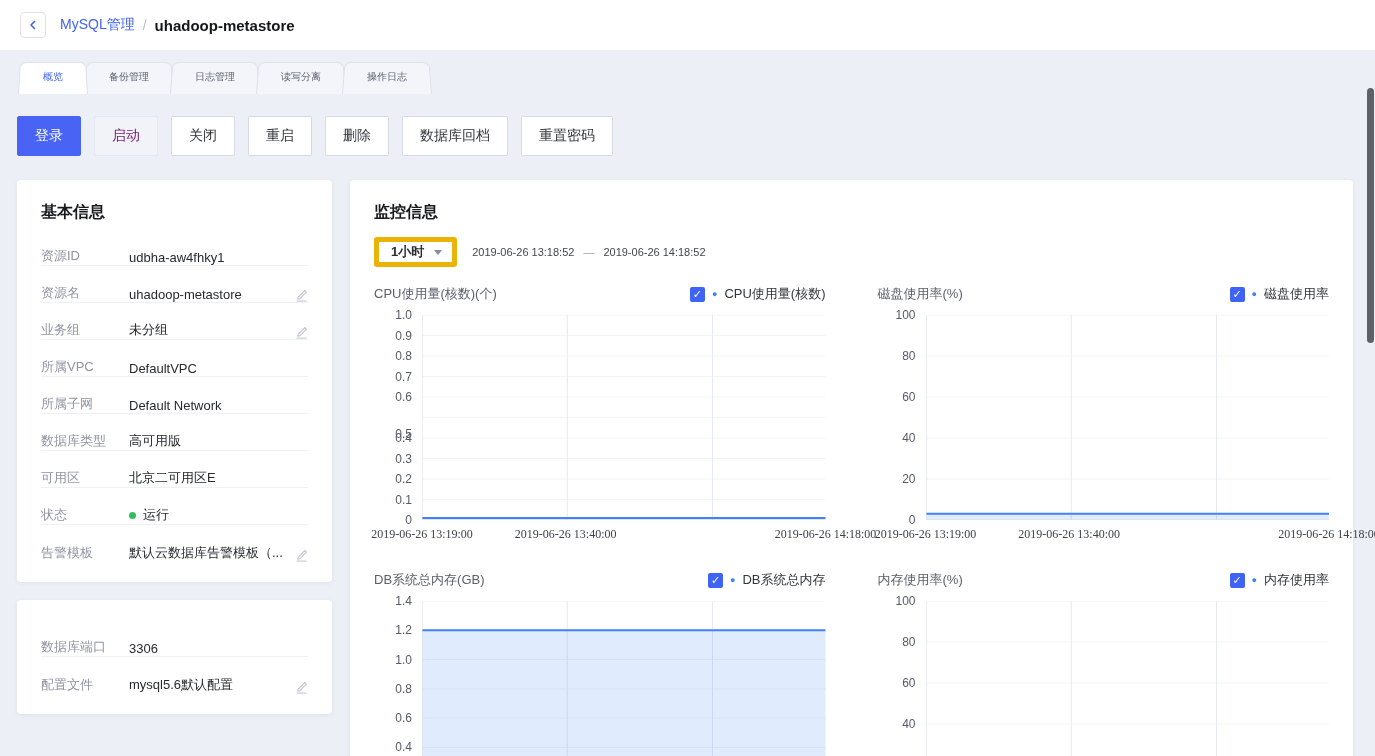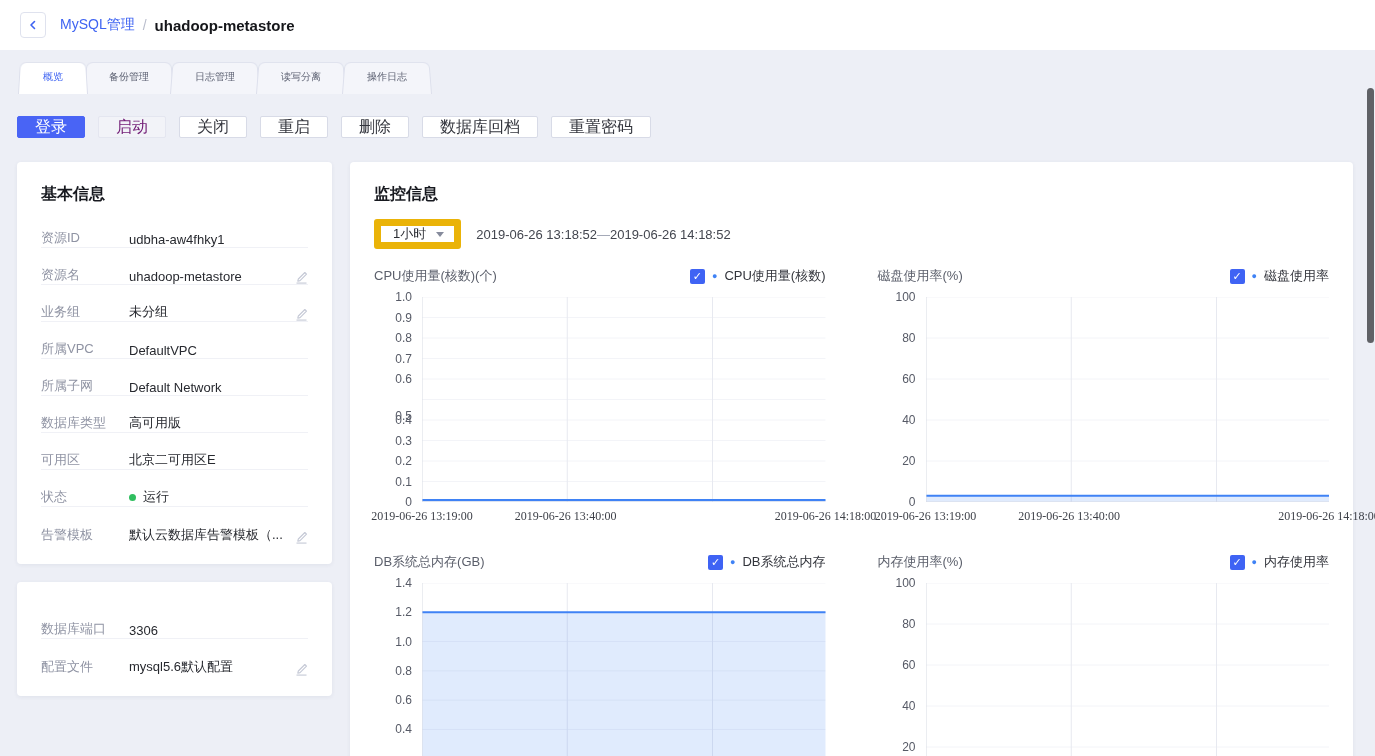--- a/index.html
+++ b/index.html
@@ -21,43 +21,43 @@
   .tabs { display:flex; align-items:flex-end; padding-left:18px; margin-top:8px; height:36px; }
   .tab  { position:relative; height:34px; padding:0 25px; margin-right:-4px; cursor:pointer; font-size:10px; color:#5a5f70; }
   .tab .tabbg { position:absolute; left:0; right:0; top:0; bottom:0; background:#f4f5fa;
                 border:1px solid #dde0ec; border-bottom:none; border-radius:7px 7px 0 0;
                 transform:perspective(30px) rotateX(3deg); transform-origin:bottom; }
   .tab.active { color:#3e63f2; z-index:2; }
   .tab.active .tabbg { background:#fff; }
   .tablbl { position:relative; z-index:1; line-height:34px; display:inline-block; }
   
   .toolbar { display:flex; gap:13px; margin:22px 22px 0 17px; }
-  .btn { height:22px; padding:0 17px; font-size:16px; border-radius:2px; border:1px solid #d8dbe7;
+  .btn { height:40px; padding:0 17px; font-size:14px; border-radius:2px; border:1px solid #d8dbe7;
          background:#fff; color:#33353d; cursor:pointer; font-family:inherit; }
   .btn.primary  { background:#4964f5; border-color:#4964f5; color:#fff; }
   .btn.disabled { background:#f2f3f8; border-color:#e4e6f0; color:#701a75; cursor:default; }
   
   .content { display:flex; align-items:flex-start; gap:18px; margin:24px 22px 0 17px; }
   .leftcol { width:315px; flex:none; display:flex; flex-direction:column; gap:18px; }
   .card { background:#fff; border-radius:4px; box-shadow:0 1px 4px rgba(40,50,90,.07); padding:20px 24px; }
   .card h2 { margin:2px 0 6px; font-size:16px; color:#17191f; }
   .irow { display:flex; align-items:flex-end; min-height:37px; border-bottom:1px solid #f0f1f6; font-size:13px; }
   .irow:last-child { border-bottom:none; }
   .ilabel { width:88px; flex:none; color:#8f93a3; }
   .ivalue { flex:1; color:#27292f; white-space:nowrap; overflow:hidden; text-overflow:ellipsis;
             display:flex; align-items:center; min-width:0; }
   .dot-green { width:7px; height:7px; border-radius:50%; background:#2fbe5f; display:inline-block; margin-right:7px; flex:none; }
   .edit { flex:none; margin-left:8px; color:#c5c9d6; cursor:pointer; display:flex; }
   
   .monitor { flex:1; min-width:0; }
   .mctr { display:flex; align-items:center; gap:15px; margin-top:14px; }
   .select { height:30px; display:inline-flex; align-items:center; gap:10px; padding:0 10px 0 12px;
-            border:7px solid #eab308; border-radius:3px; background:#fff; font-size:13px; color:#2b2d33; cursor:pointer; }
+            border:5px solid #eab308; border-radius:3px; background:#fff; font-size:13px; color:#2b2d33; cursor:pointer;font-weight:bold; }
   .caret { width:0; height:0; border-left:4px solid transparent; border-right:4px solid transparent; border-top:5px solid #868b9c; }
-  .timerange { font-size:13px; color:#43464f; display:inline-flex; gap:0;text-align:right; }
+  .timerange { font-size:11px; color:#43464f; display:inline-flex; gap:9px;text-align:right; }
   .timerange .dash { color:#9aa0af; }
   .charts { display:grid; grid-template-columns:1fr 1fr; column-gap:52px; row-gap:24px; margin-top:18px; }
   .chead { display:flex; justify-content:space-between; align-items:center; margin-bottom:12px; }
   .ctitle { font-size:13px; color:#5b5f6b; }
   .legend { display:inline-flex; align-items:center; gap:7px; }
   .cbx { width:15px; height:15px; border-radius:2px; background:#3f63f4; color:#fff; font-size:11px;
          line-height:15px; text-align:center; cursor:pointer; flex:none; }
   .ldot { color:#3f82f5; font-size:9px; }
   .ltext { font-size:13px; color:#33353c; }
   .cbody { display:flex; }

